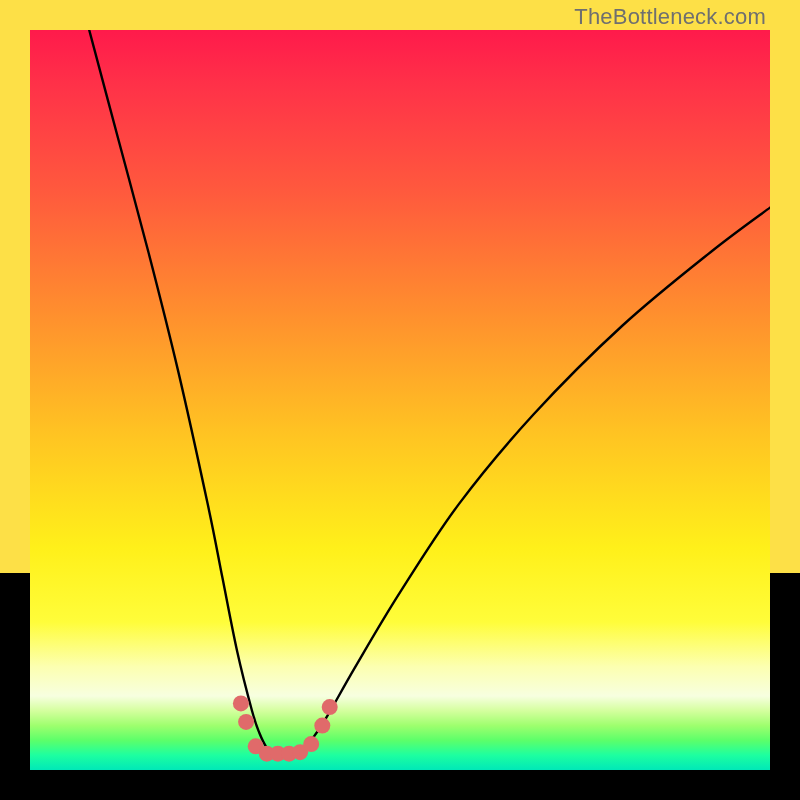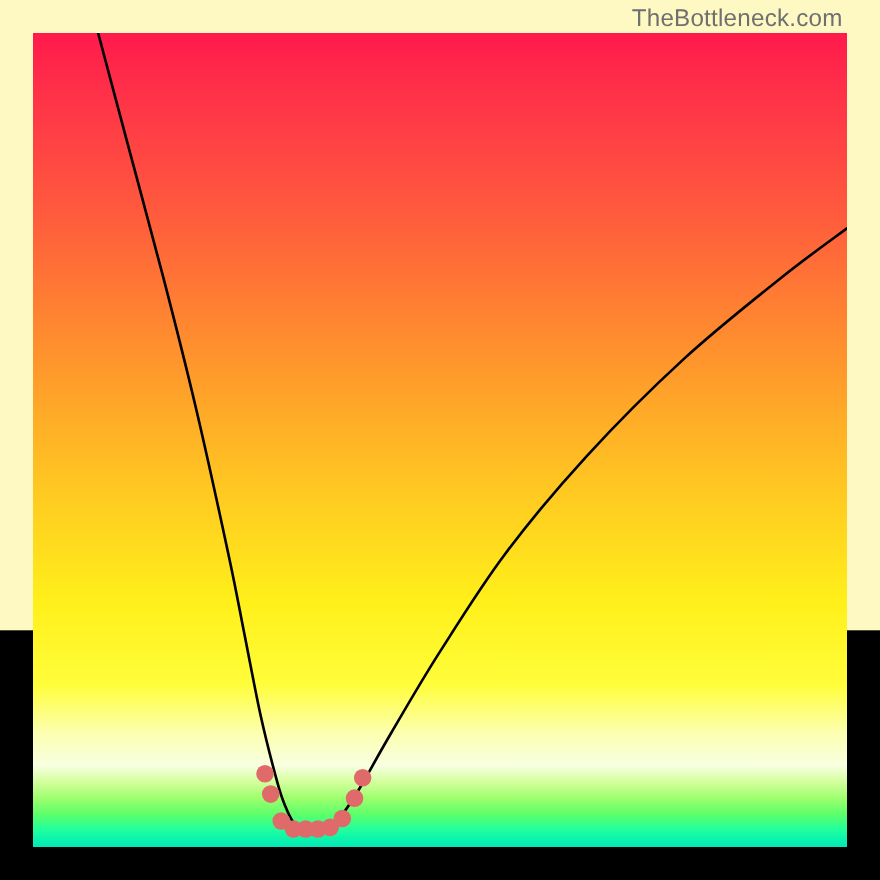--- a/index.html
+++ b/index.html
@@ -10,21 +10,21 @@
     background: #000;
     overflow: hidden;
     font-family: Arial, Helvetica, sans-serif;
   }
   .frame {
     position: absolute;
     top: 0;
     left: 0;
     width: 800px;
     height: 573px;
-    background: #fef9c3;
+    background: #fde047;
   }
   .plot {
     position: absolute;
     top: 30px;
     left: 30px;
     width: 740px;
     height: 740px;
     
     background: linear-gradient(
       to bottom,

